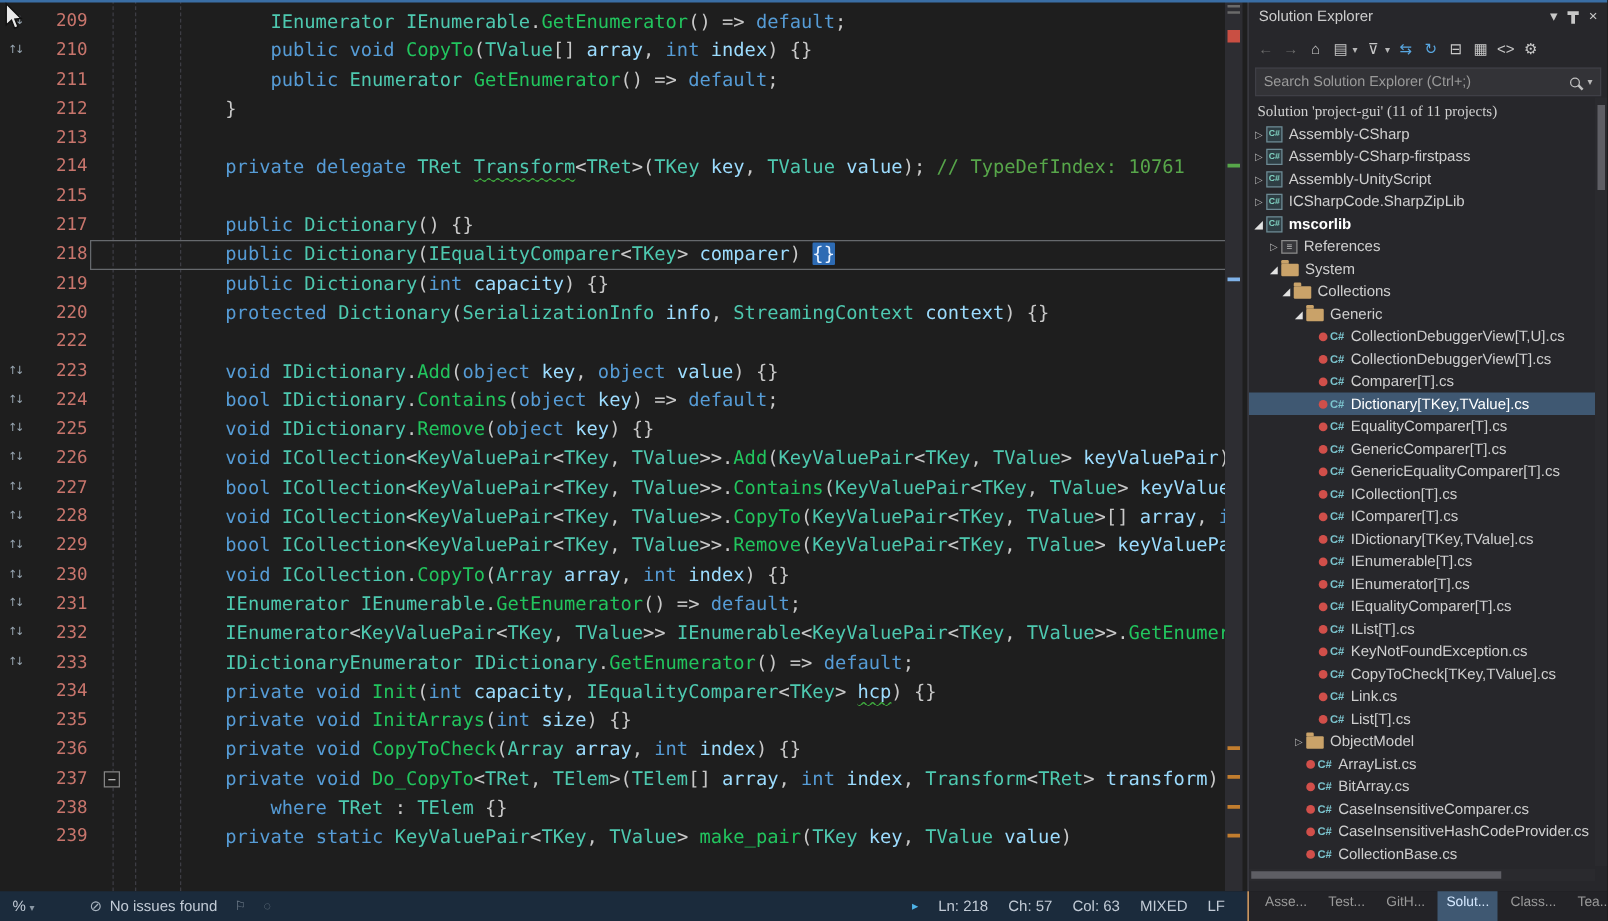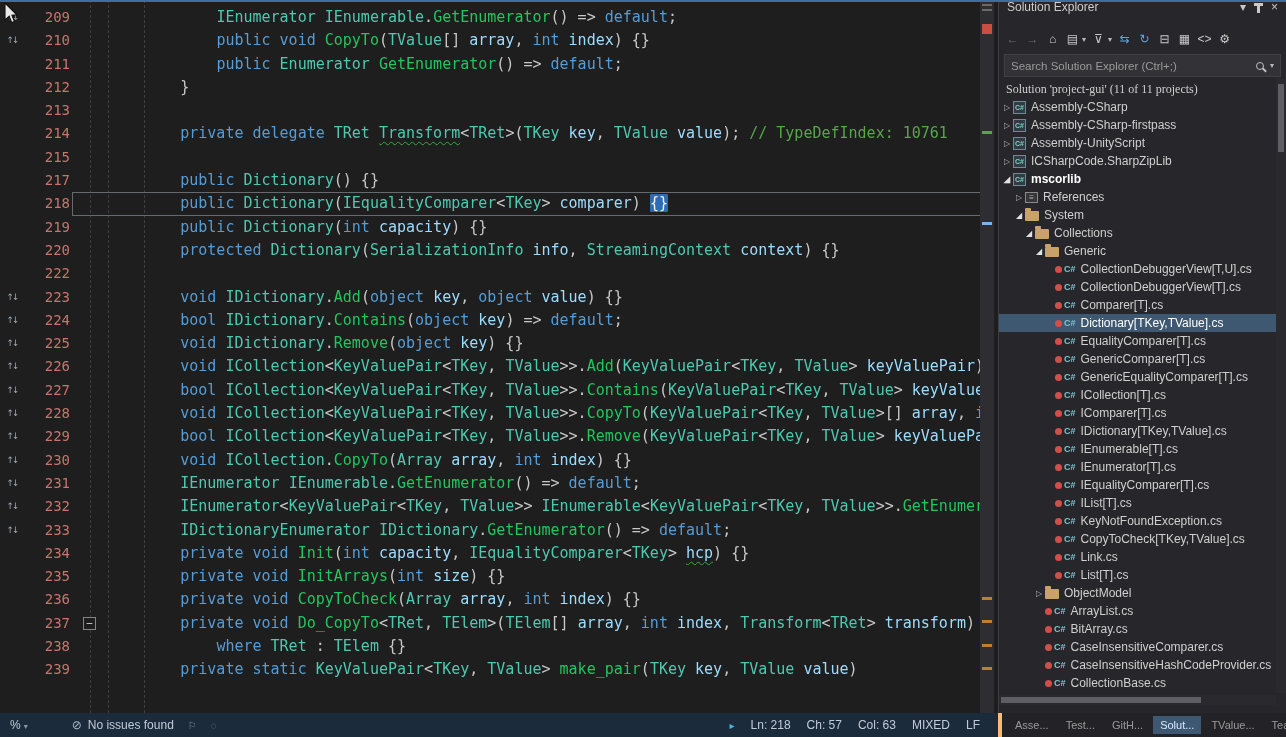--- a/index.html
+++ b/index.html
@@ -26,21 +26,21 @@
 .tn{color:#C8C8C8}
 .tc{color:#57A64A}
 .hl{background:#2D6BB4;color:#EAF3FF;border-radius:1px}
 .sq{text-decoration:underline wavy #3DA83D 1px;text-underline-offset:3px}
 #ed-scroll{position:absolute;right:4px;top:0;width:14px;height:713px;background:#2D2D32;z-index:5}
 #ed-scroll .grip{width:10px;margin:4px auto 0;height:7px;border-top:2px solid #6A6A6A;border-bottom:2px solid #6A6A6A}
 #ed-scroll .mark{position:absolute;left:2px;width:10px}
 
 
 #solx{position:absolute;left:998px;top:0;width:288px;height:713px;background:#27272B;border-left:1px solid #3F3F46;overflow:hidden}
-.sx-title{height:26px;display:flex;align-items:flex-start;padding:0 8px;color:#CCCCCC;font-size:12px}
+.sx-title{height:26px;display:flex;align-items:center;padding:0 8px;color:#CCCCCC;font-size:12px}
 .sx-ticons{margin-left:auto;display:flex;align-items:center;gap:11px;color:#C8C8C8;font-size:12px}
 .pin{display:inline-block;width:3px;height:9px;background:#C8C8C8;position:relative;margin-top:2px}
 .pin::before{content:'';position:absolute;top:-1px;left:-3px;width:9px;height:3px;background:#C8C8C8}
 .sx-toolbar{height:26px;display:flex;align-items:center;gap:5px;padding:0 6px;color:#C8C8C8}
 .tbi{font-size:12px;width:15px;text-align:center;flex:none}
 .tbi.dim{color:#6C6C6C}
 .tbi.accent{color:#58A6E0}
 .caret-mini{font-size:8px;color:#B8B8B8;margin-left:-3px;flex:none}
 .sx-search{position:relative;margin:2px 5px 4px;height:23px;background:#333337;border:1px solid #3F3F46;display:flex;align-items:center;padding-right:6px}
 .sx-search input{flex:1;background:transparent;border:0;outline:0;color:#9A9A9A;font-size:11.5px;padding:0 6px;font-family:"Liberation Sans",sans-serif}
@@ -68,21 +68,21 @@
 
 
 #bottombar{position:absolute;top:713px;left:0;width:1286px;height:24px;display:flex}
 #statusbar{width:998px;height:24px;background:#1B2B3C;display:flex;align-items:center;color:#C2CBD6;font-size:12px;padding:0 10px}
 .zoomc .dimcaret{font-size:8px;color:#8A97A4;margin-left:3px}
 .issues{margin-left:44px;display:flex;align-items:center}
 .issues .ico{font-size:12px;margin-right:6px;color:#A8B4C0}
 .sb-ico{margin-left:14px;font-size:10px;color:#7A8794}
 .sb-right{margin-left:auto;display:flex;align-items:center;gap:16px;margin-right:8px}
 .caret-blue{color:#4FB3E8;font-size:10px}
-#paneltabs{width:288px;height:24px;background:#232327;display:flex;align-items:center;padding-left:6px;gap:3px;border-left:4px solid #fdba74}
+#paneltabs{width:288px;height:24px;background:#232327;display:flex;padding-left:6px;gap:3px;border-left:1px solid #fdba74}
 .ptab{padding:3px 7px;font-size:11px;color:#9A9A9A}
 .ptab.sel{background:#3F5872;color:#D6E9FF}
 #cursor{position:absolute;left:2px;top:2px;z-index:60}
 </style>
 </head>
 <body>
 
 <div id="app">
   <div id="top-accent"></div>
 
@@ -381,21 +381,21 @@
         <span>Col: 63</span>
         <span>MIXED</span>
         <span>LF</span>
       </span>
     </div>
     <div id="paneltabs">
         <span class="ptab">Asse...</span>
         <span class="ptab">Test...</span>
         <span class="ptab">GitH...</span>
         <span class="ptab sel">Solut...</span>
-        <span class="ptab">TValue...</span>
+        <span class="ptab">Class...</span>
         <span class="ptab">Tea...</span>
       </div>
   </div>
 
   <svg id="cursor" width="18" height="24" viewBox="0 0 18 24">
     <path d="M3 1 L3 18 L7.2 14.2 L9.7 20.6 L12.4 19.4 L9.9 13.2 L14.8 12.8 Z" fill="#E9E9E9" stroke="#111" stroke-width="1.1"></path>
   </svg>
 </div>
 
 </body></html>

